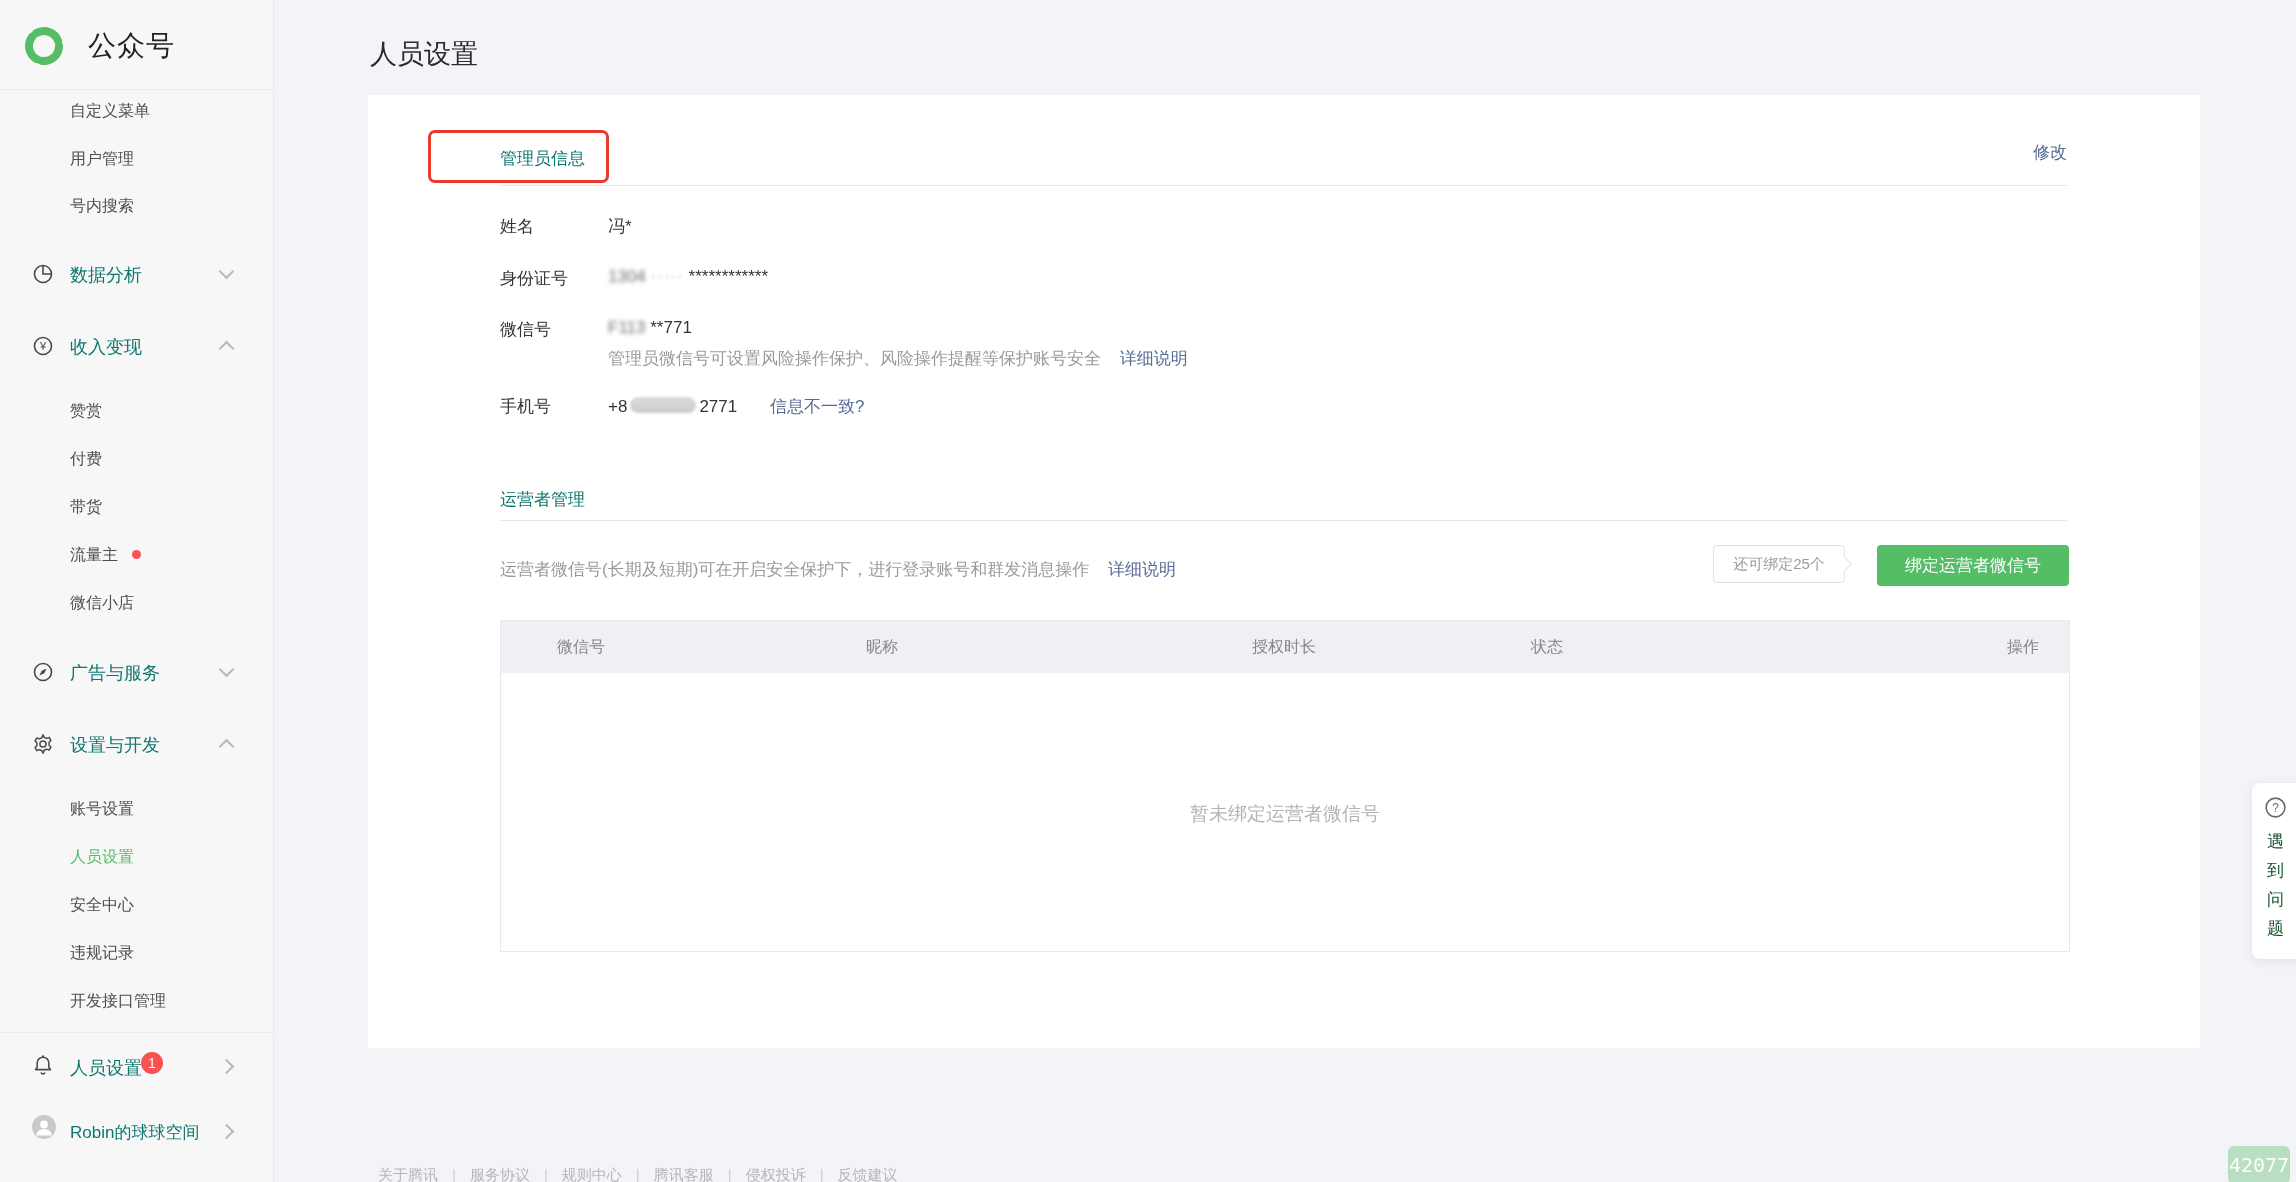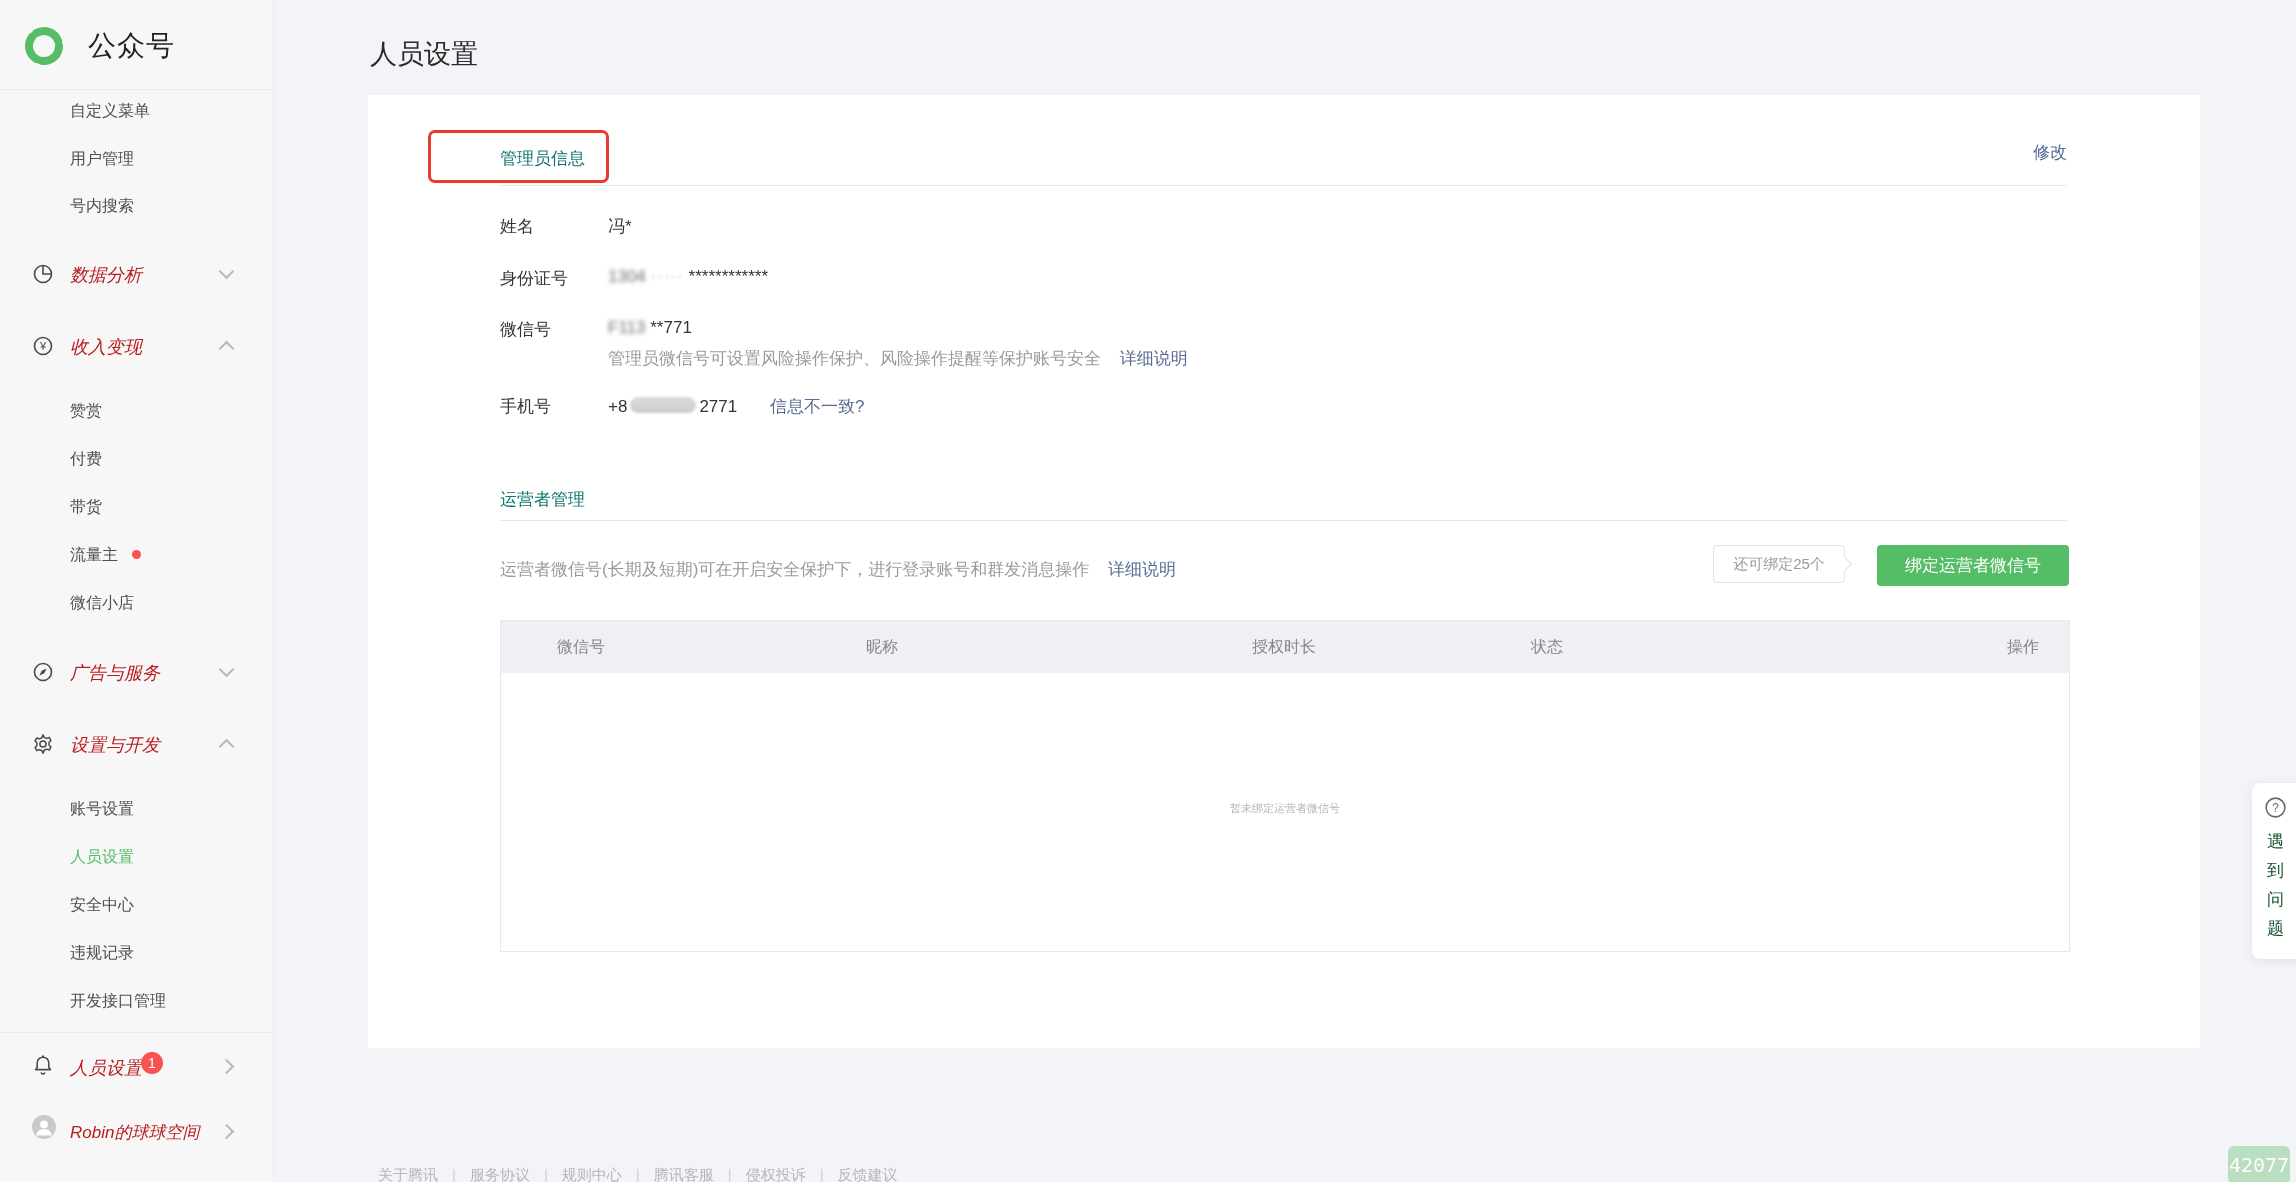--- a/index.html
+++ b/index.html
@@ -14,21 +14,21 @@
   .sidebar { position:absolute; left:0; top:0; width:274px; height:1182px;
     background:#f7f7f8; border-right:1px solid #eaeaed; }
   .logo-row { position:absolute; left:20px; top:22px; display:flex; align-items:center; }
   .logo-row svg { width:48px; height:48px; }
   .logo-title { margin-left:20px; font-size:28px; color:#222; letter-spacing:1px; }
   .side-div { position:absolute; left:0; right:0; height:1px; background:#ececee; }
   .ssub { position:absolute; left:70px; font-size:16px; color:#4f4f4f; cursor:pointer; line-height:22px; }
   .ssub.active { color:#55bd66; }
   .srow { position:absolute; left:0; width:274px; height:28px; cursor:pointer; }
   .srow .sicon { position:absolute; left:31px; top:0; width:24px; height:24px; }
-  .srow .slabel { position:absolute; left:70px; top:1px; font-size:18px; color:#b91c1c;font-style:italic; }
+  .srow .slabel { position:absolute; left:70px; top:1px; font-size:18px; color:#0f766e; }
   .chev { position:absolute; left:221px; width:11px; height:11px;
     border-right:2px solid #b9b9bd; border-bottom:2px solid #b9b9bd; }
   .chev.down { top:4px; transform:rotate(45deg); }
   .chev.up   { top:9px; transform:rotate(-135deg); }
   .chev.right{ top:6px; transform:rotate(-45deg); }
   .reddot { position:absolute; width:9px; height:9px; border-radius:50%; background:#fa5151; }
   .nbadge { position:absolute; left:141px; top:-3px; min-width:22px; height:22px; border-radius:11px;
     background:#fa5151; color:#fff; font-size:14px; line-height:22px; text-align:center; }
   .avatar { position:absolute; left:31px; top:-6px; width:26px; height:26px; }
   
@@ -54,21 +54,21 @@
   .quota .tip-arrow { position:absolute; right:-6px; top:13px; width:10px; height:10px; background:#fff;
     border-top:1px solid #e2e2e4; border-right:1px solid #e2e2e4; transform:rotate(45deg); }
   .green-btn { position:absolute; left:1509px; top:450px; width:192px; height:41px;
     background:#55bd66; border:none; border-radius:4px; color:#fff; font-size:17px;
     line-height:41px; text-align:center; cursor:pointer; }
   .op-table { position:absolute; left:132px; top:525px; width:1570px; height:332px;
     border:1px solid #e8e8ec; background:#fff; }
   .thead { position:absolute; left:0; top:0; right:0; height:52px; background:#eef0f4; }
   .th { position:absolute; top:16px; font-size:16px; color:#85858a; }
   .empty-row { position:absolute; left:0; top:180px; width:100%; text-align:center;
-    font-size:11px; color:#b4b4b8; }
+    font-size:19px; color:#b4b4b8; }
   
   .help-widget { position:absolute; left:2252px; top:783px; width:58px; height:176px;
     background:#fff; border-radius:8px 0 0 8px; box-shadow:0 2px 12px rgba(0,0,0,.08);
     cursor:pointer; }
   .help-widget svg { position:absolute; left:11px; top:12px; width:25px; height:25px; }
   .help-vtext { position:absolute; left:0; top:44px; width:47px; text-align:center; }
   .help-vtext .inner { width:18px; margin:0 auto; word-break:break-all;
     font-size:17px; line-height:29px; color:#14532d; }
   .footer { position:absolute; left:378px; top:1166px; font-size:15px; color:#b6b6b9; white-space:nowrap; }
   .footer .sep { margin:0 14px; color:#d0d0d3; }

